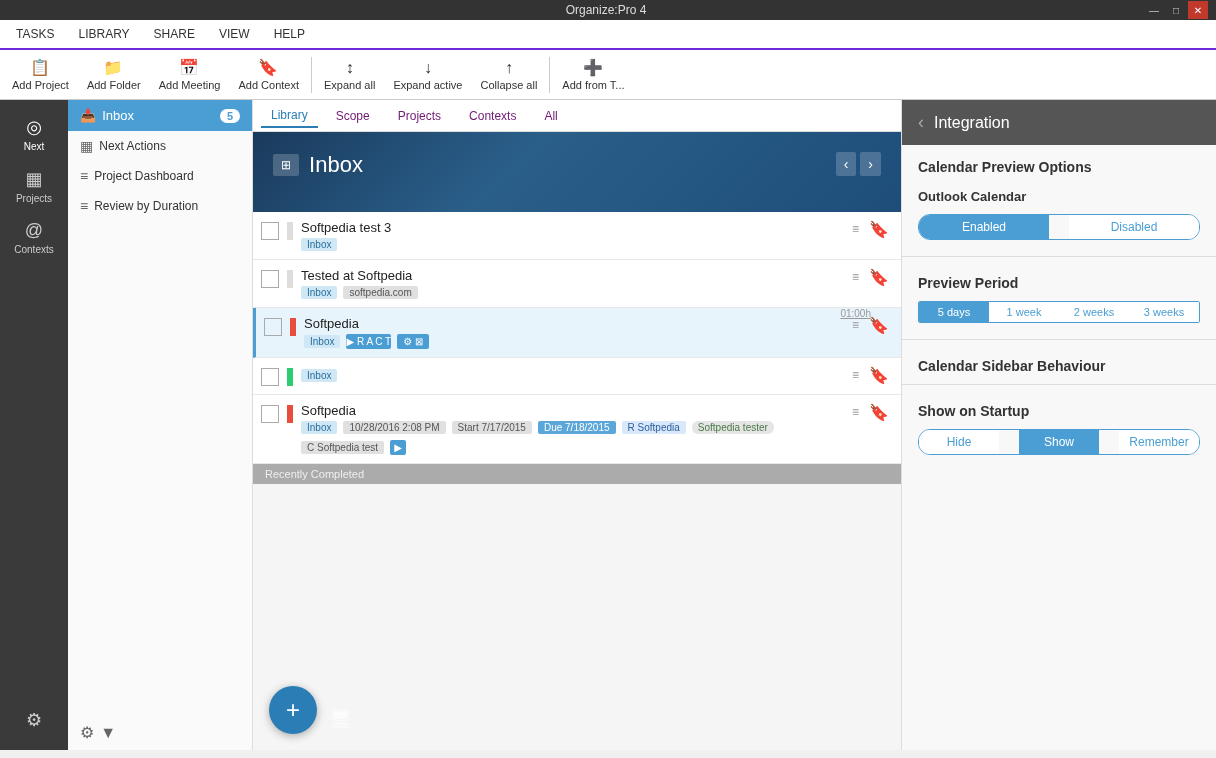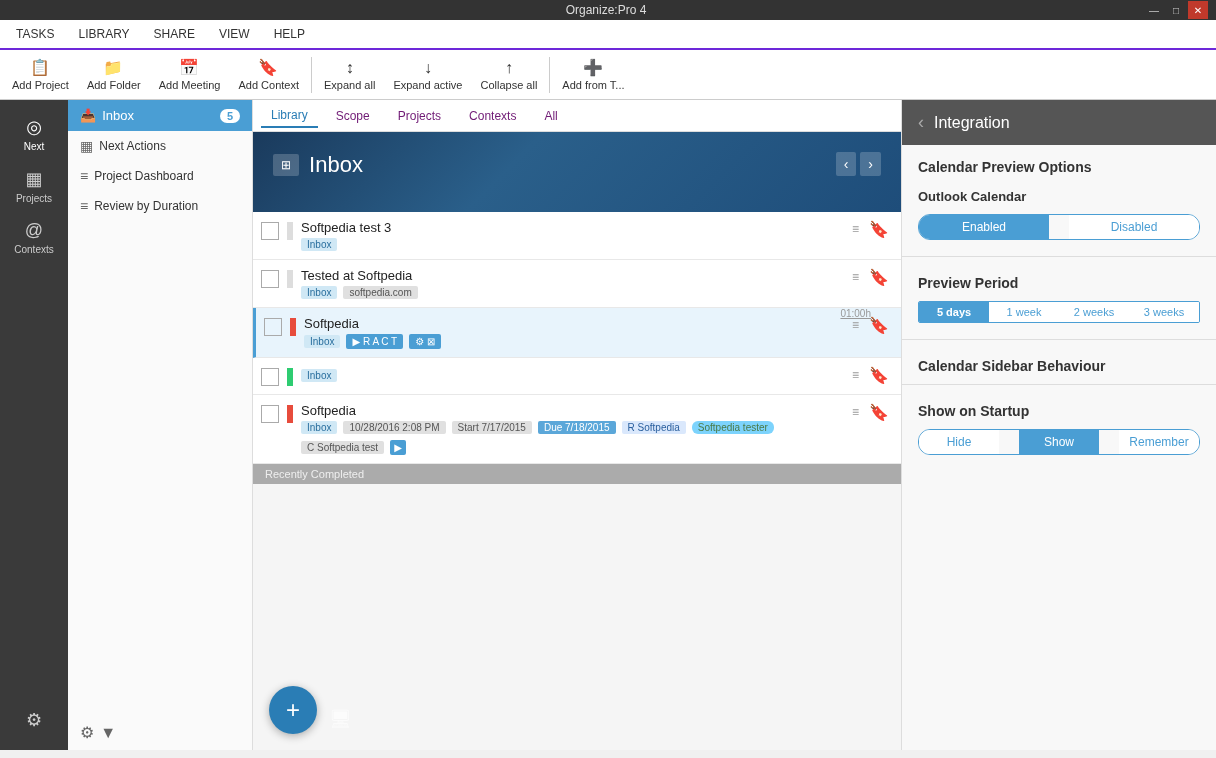--- a/index.html
+++ b/index.html
@@ -259,21 +259,21 @@
     .task-meta { display: flex; gap: 6px; margin-top: 3px; flex-wrap: wrap; align-items: center; }
     .tag {
       background: #e0e0e0;
       border-radius: 2px;
       padding: 1px 6px;
       font-size: 10px;
       color: #555;
     }
     .tag.inbox { background: #d0e8f5; color: #2a6f9e; }
     .tag.due { background: #5ba7d9; color: white; }
-    .tag.context { background: #7dd3fc; color: #4a7a48; border-radius: 6px; }
+    .tag.context { background: #e5e5e5; color: #4a7a48; border-radius: 6px; }
     .tag.resource { background: #dae8fc; color: #2a5f9e; }
     .task-action-btn { color: #999; cursor: pointer; font-size: 12px; padding: 2px; }
     .bookmark-icon { color: #ccc; font-size: 16px; cursor: pointer; }
     .bookmark-icon.red { color: #c0392b; }
     .task-time { font-size: 10px; color: #999; position: absolute; right: 30px; top: 0; text-decoration: underline; }
 
     
     .recently-completed-bar {
       background: rgba(0,0,0,0.3);
       color: rgba(255,255,255,0.8);
@@ -378,21 +378,21 @@
     .toggle-btn-sm {
       flex: 1;
       padding: 4px 6px;
       font-size: 11px;
       text-align: center;
       cursor: pointer;
       border: none;
       background: white;
       color: #4a9ed4;
     }
-    .toggle-btn-sm.active { background: #4a9ed4; color: white; font-weight: bold; }
+    .toggle-btn-sm.active { background: #4a9ed4; color: white; }
 
     .right-divider {
       height: 1px;
       background: #ddd;
       margin: 4px 0;
     }
 
     .preview-period-group {
       display: flex;
       margin: 4px 16px 12px;
@@ -555,21 +555,21 @@
         <span class="bookmark-icon">🔖</span>
       </div>
 
       <div class="task-item active">
         <div class="task-checkbox"></div>
         <div class="task-priority-dot" style="background:#e74c3c;"></div>
         <div class="task-content">
           <div class="task-title">Softpedia</div>
           <div class="task-meta">
             <span class="tag inbox">Inbox</span>
-            <span style="font-size:10px;background:#4a9ed4;color:white;padding:2px 6px;border-radius:2px;cursor:pointer;">▶ R A C T</span>
+            <span style="font-size:10px;background:#4a9ed4;color:white;padding:2px 0;border-radius:2px;cursor:pointer;">▶ R A C T</span>
             <span style="font-size:10px;background:#4a9ed4;color:white;padding:2px 6px;border-radius:2px;cursor:pointer;">⚙ ⊠</span>
           </div>
         </div>
         <span class="task-time">01:00h</span>
         <span class="task-action-btn">≡</span>
         <span class="bookmark-icon">🔖</span>
       </div>
 
       <div class="task-item">
         <div class="task-checkbox"></div>

